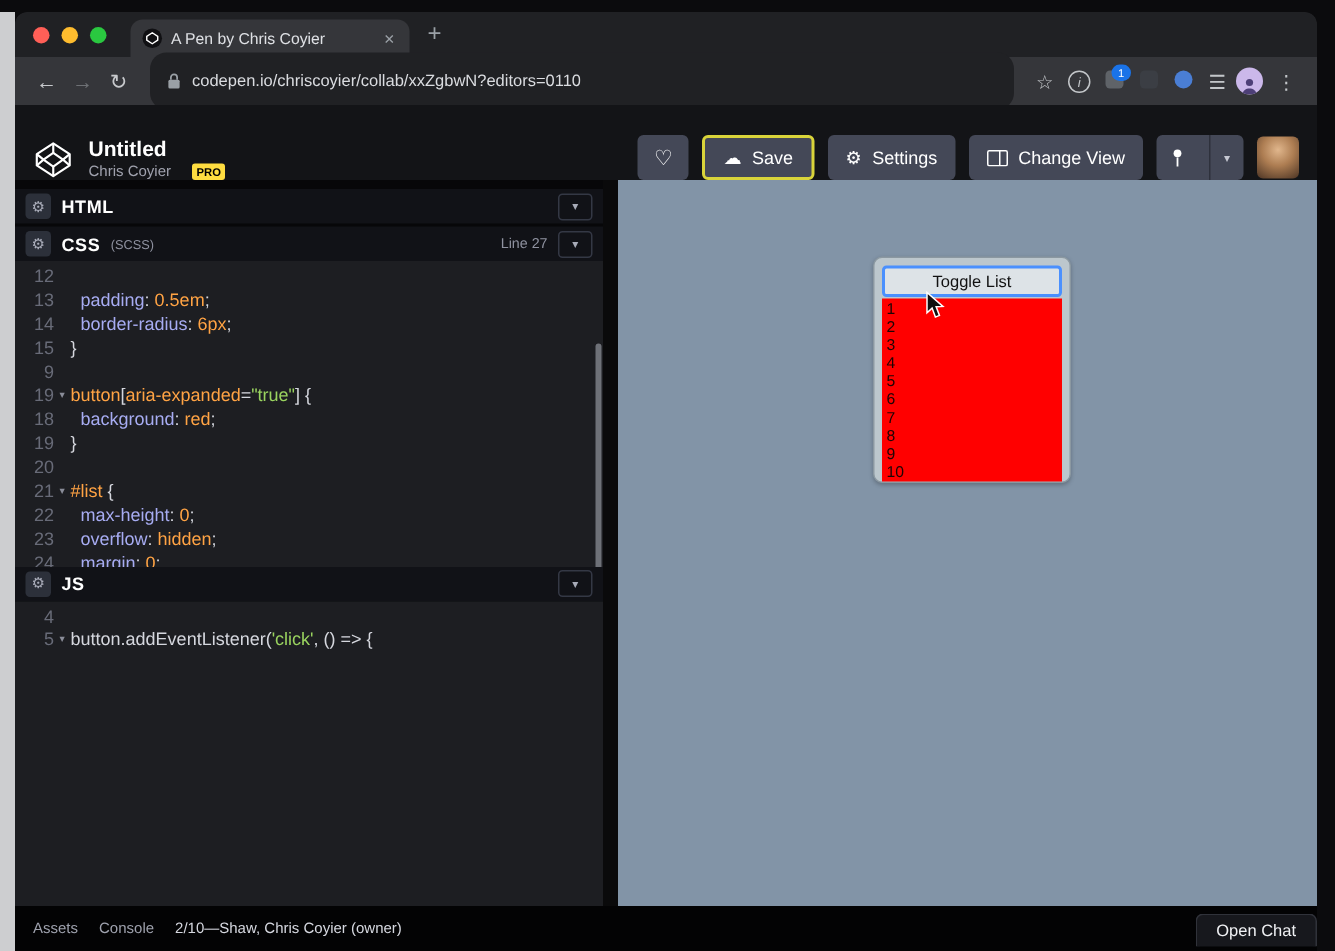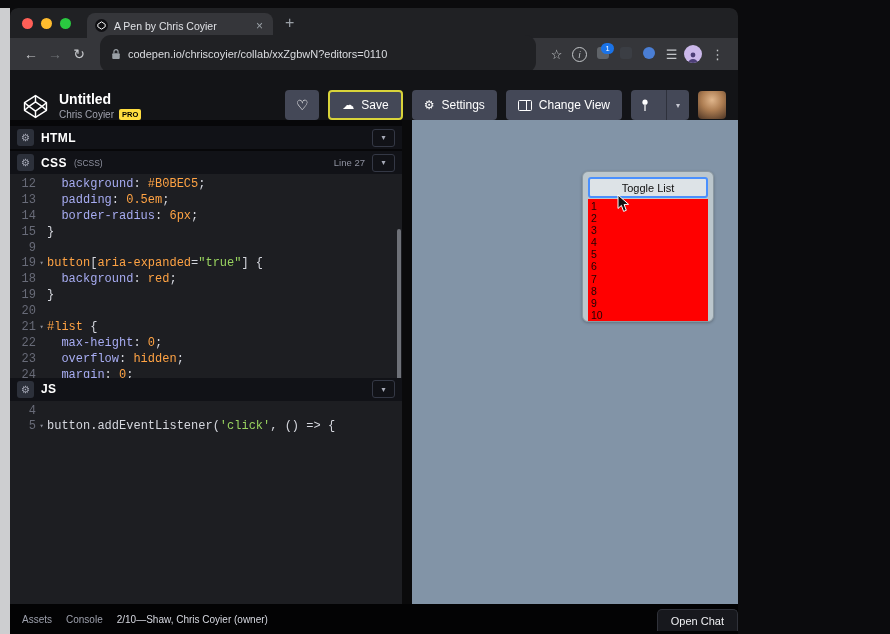--- a/index.html
+++ b/index.html
@@ -1,19 +1,19 @@
 <!DOCTYPE html>
 <html><head>
 <meta charset="utf-8">
 <style>
   html,body{margin:0;padding:0}
   body{width:890px;height:634px;overflow:hidden;background:#0b0b0d;font-family:"Liberation Sans",sans-serif}
   .screen{position:relative;width:890px;height:634px}
   .desktop-strip{position:absolute;left:0;top:8px;width:10px;bottom:0;background:#cdced0}
-  .window{position:absolute;left:10px;top:8px;width:728px;height:626px;background:#000;border-radius:8px 8px 0 0;overflow:hidden;display:flex;flex-direction:column}
+  .window{position:absolute;left:10px;top:8px;width:868px;height:626px;background:#000;border-radius:8px 8px 0 0;overflow:hidden;display:flex;flex-direction:column}
 
   
   .tabbar{height:30px;background:#202124;display:flex;align-items:center;flex:none;padding-left:12px}
   .traffic{display:flex;gap:8px;margin-right:16px}
   .dot{width:11px;height:11px;border-radius:50%}
   .dot.red{background:#ff5f57}.dot.yellow{background:#febc2e}.dot.green{background:#2ac840}
   .tab{width:170px;height:25px;background:#35363a;border-radius:8px 8px 0 0;display:flex;align-items:center;gap:6px;padding:0 8px;align-self:flex-end}
   .favicon{width:13px;height:13px;border-radius:50%;background:#101013;display:flex;align-items:center;justify-content:center;flex:none}
   .tab-title{flex:1;font-size:10.5px;color:#dfe1e5;white-space:nowrap;overflow:hidden}
   .tab-close{color:#9aa0a6;font-size:12px;padding:0 2px}
@@ -29,21 +29,21 @@
   .circle-i{display:inline-flex;width:13px;height:13px;border:1px solid #c3c6c9;border-radius:50%;align-items:center;justify-content:center;font-size:9px;font-style:italic;color:#c3c6c9}
   .badge{position:absolute;top:-4px;right:-1px;min-width:11px;height:11px;border-radius:6px;background:#1a73e8;color:#fff;font-size:7.5px;line-height:11px;text-align:center;padding:0 1px}
   .sq{display:inline-block;width:12px;height:12px;border-radius:3px;background:#5f6368}
   .cir{display:inline-block;width:12px;height:12px;border-radius:50%;background:#4a7ed4}
   .b-avatar{width:18px;height:18px;border-radius:50%;background:#cbb8ea;display:flex;align-items:flex-end;justify-content:center;overflow:hidden}
 
   
   .cp-header{height:50px;background:#131417;display:flex;align-items:flex-end;flex:none;gap:10px;padding:0 12px}
   .pen-meta{display:flex;flex-direction:column;gap:2px}
   .pen-title{font-size:14px;font-weight:bold;color:#fff}
-  .pen-sub{display:flex;align-items:center;gap:5px}
+  .pen-sub{display:flex;align-items:center;gap:14px}
   .pen-author{font-size:10px;color:#a0a2ae}
   .pro{background:#ffdd40;color:#000;font-size:7.5px;font-weight:bold;padding:1px 3px;border-radius:2px}
   .hdr-actions{margin-left:auto;display:flex;gap:9px;align-items:center}
   .cp-btn{height:30px;background:#444857;border-radius:4px;color:#fff;font-size:12px;display:flex;align-items:center;gap:7px;padding:0 12px;border:none;box-sizing:border-box}
   .cp-btn.icon-only{width:34px;justify-content:center;padding:0;font-size:14px}
   .cp-btn.save{border:2px solid #d9d43a}
   .cp-btn.split{padding:0}
   .split .half{padding:0 9px;display:flex;align-items:center;height:100%}
   .split .half + .half{border-left:1px solid #2e313c;color:#c6c8d2;font-size:8px}
   .hdr-avatar{width:28px;height:28px;border-radius:4px;background:radial-gradient(circle at 50% 32%, #e0b68c 0%, #ad7d52 45%, #4c3424 100%)}
@@ -57,21 +57,21 @@
   .gear-chip{width:17px;height:17px;background:#2c303a;border-radius:3px;color:#a8abb8;font-size:10px;display:flex;align-items:center;justify-content:center;flex:none}
   .ptitle{font-size:12px;font-weight:bold;color:#fff;letter-spacing:.4px}
   .psub{font-size:8.5px;color:#8f92a0}
   .pright{margin-left:auto;display:flex;align-items:center;gap:7px}
   .line-ind{font-size:9.5px;color:#8f92a0}
   .chev{width:21px;height:16px;border:1px solid #343845;border-radius:3px;color:#a8abb8;font-size:8px;display:flex;align-items:center;justify-content:center}
 
   .codebox{background:#1d1e22;position:relative;overflow:hidden;padding-top:3px}
   .codebox.css{flex:1}
   .codebox.js{flex:1}
-  .code-line{display:flex;height:15.9px;line-height:15.9px;font-family:Liberation Mono, monospace;font-size:12px}
+  .code-line{display:flex;height:15.9px;line-height:15.9px;font-family:Liberation Sans, sans-serif;font-size:12px}
   .gut{width:26px;text-align:right;color:#686b78;flex:none}
   .fold{width:11px;color:#8a8d99;font-size:7px;text-align:center;flex:none}
   .code{margin:0;white-space:pre;font:inherit;color:#d5d7de}
   .tk-prop{color:#a7acf2}
   .tk-val{color:#ffa344}
   .tk-sel{color:#ffa344}
   .tk-attr{color:#ffa344}
   .tk-str{color:#99d35f}
   .tk-pun{color:#d5d7de}
   .tk-pln{color:#d5d7de}
@@ -210,21 +210,20 @@
             <span class="line-ind">Line 27</span>
             <span class="chev">▾</span>
           </span>
         </div>
 
         <div class="codebox css">
           <div id="css-lines">
               <div class="code-line">
                 <span class="gut">12</span>
                 <span class="fold"></span>
-                <pre class="code"><span class="tk-prop">  background</span><span class="tk-pun">: </span><span class="tk-val">#B0BEC5</span><span class="tk-pun">;</span></pre>
               </div>
               <div class="code-line">
                 <span class="gut">13</span>
                 <span class="fold"></span>
                 <pre class="code"><span class="tk-prop">  padding</span><span class="tk-pun">: </span><span class="tk-val">0.5em</span><span class="tk-pun">;</span></pre>
               </div>
               <div class="code-line">
                 <span class="gut">14</span>
                 <span class="fold"></span>
                 <pre class="code"><span class="tk-prop">  border-radius</span><span class="tk-pun">: </span><span class="tk-val">6px</span><span class="tk-pun">;</span></pre>

